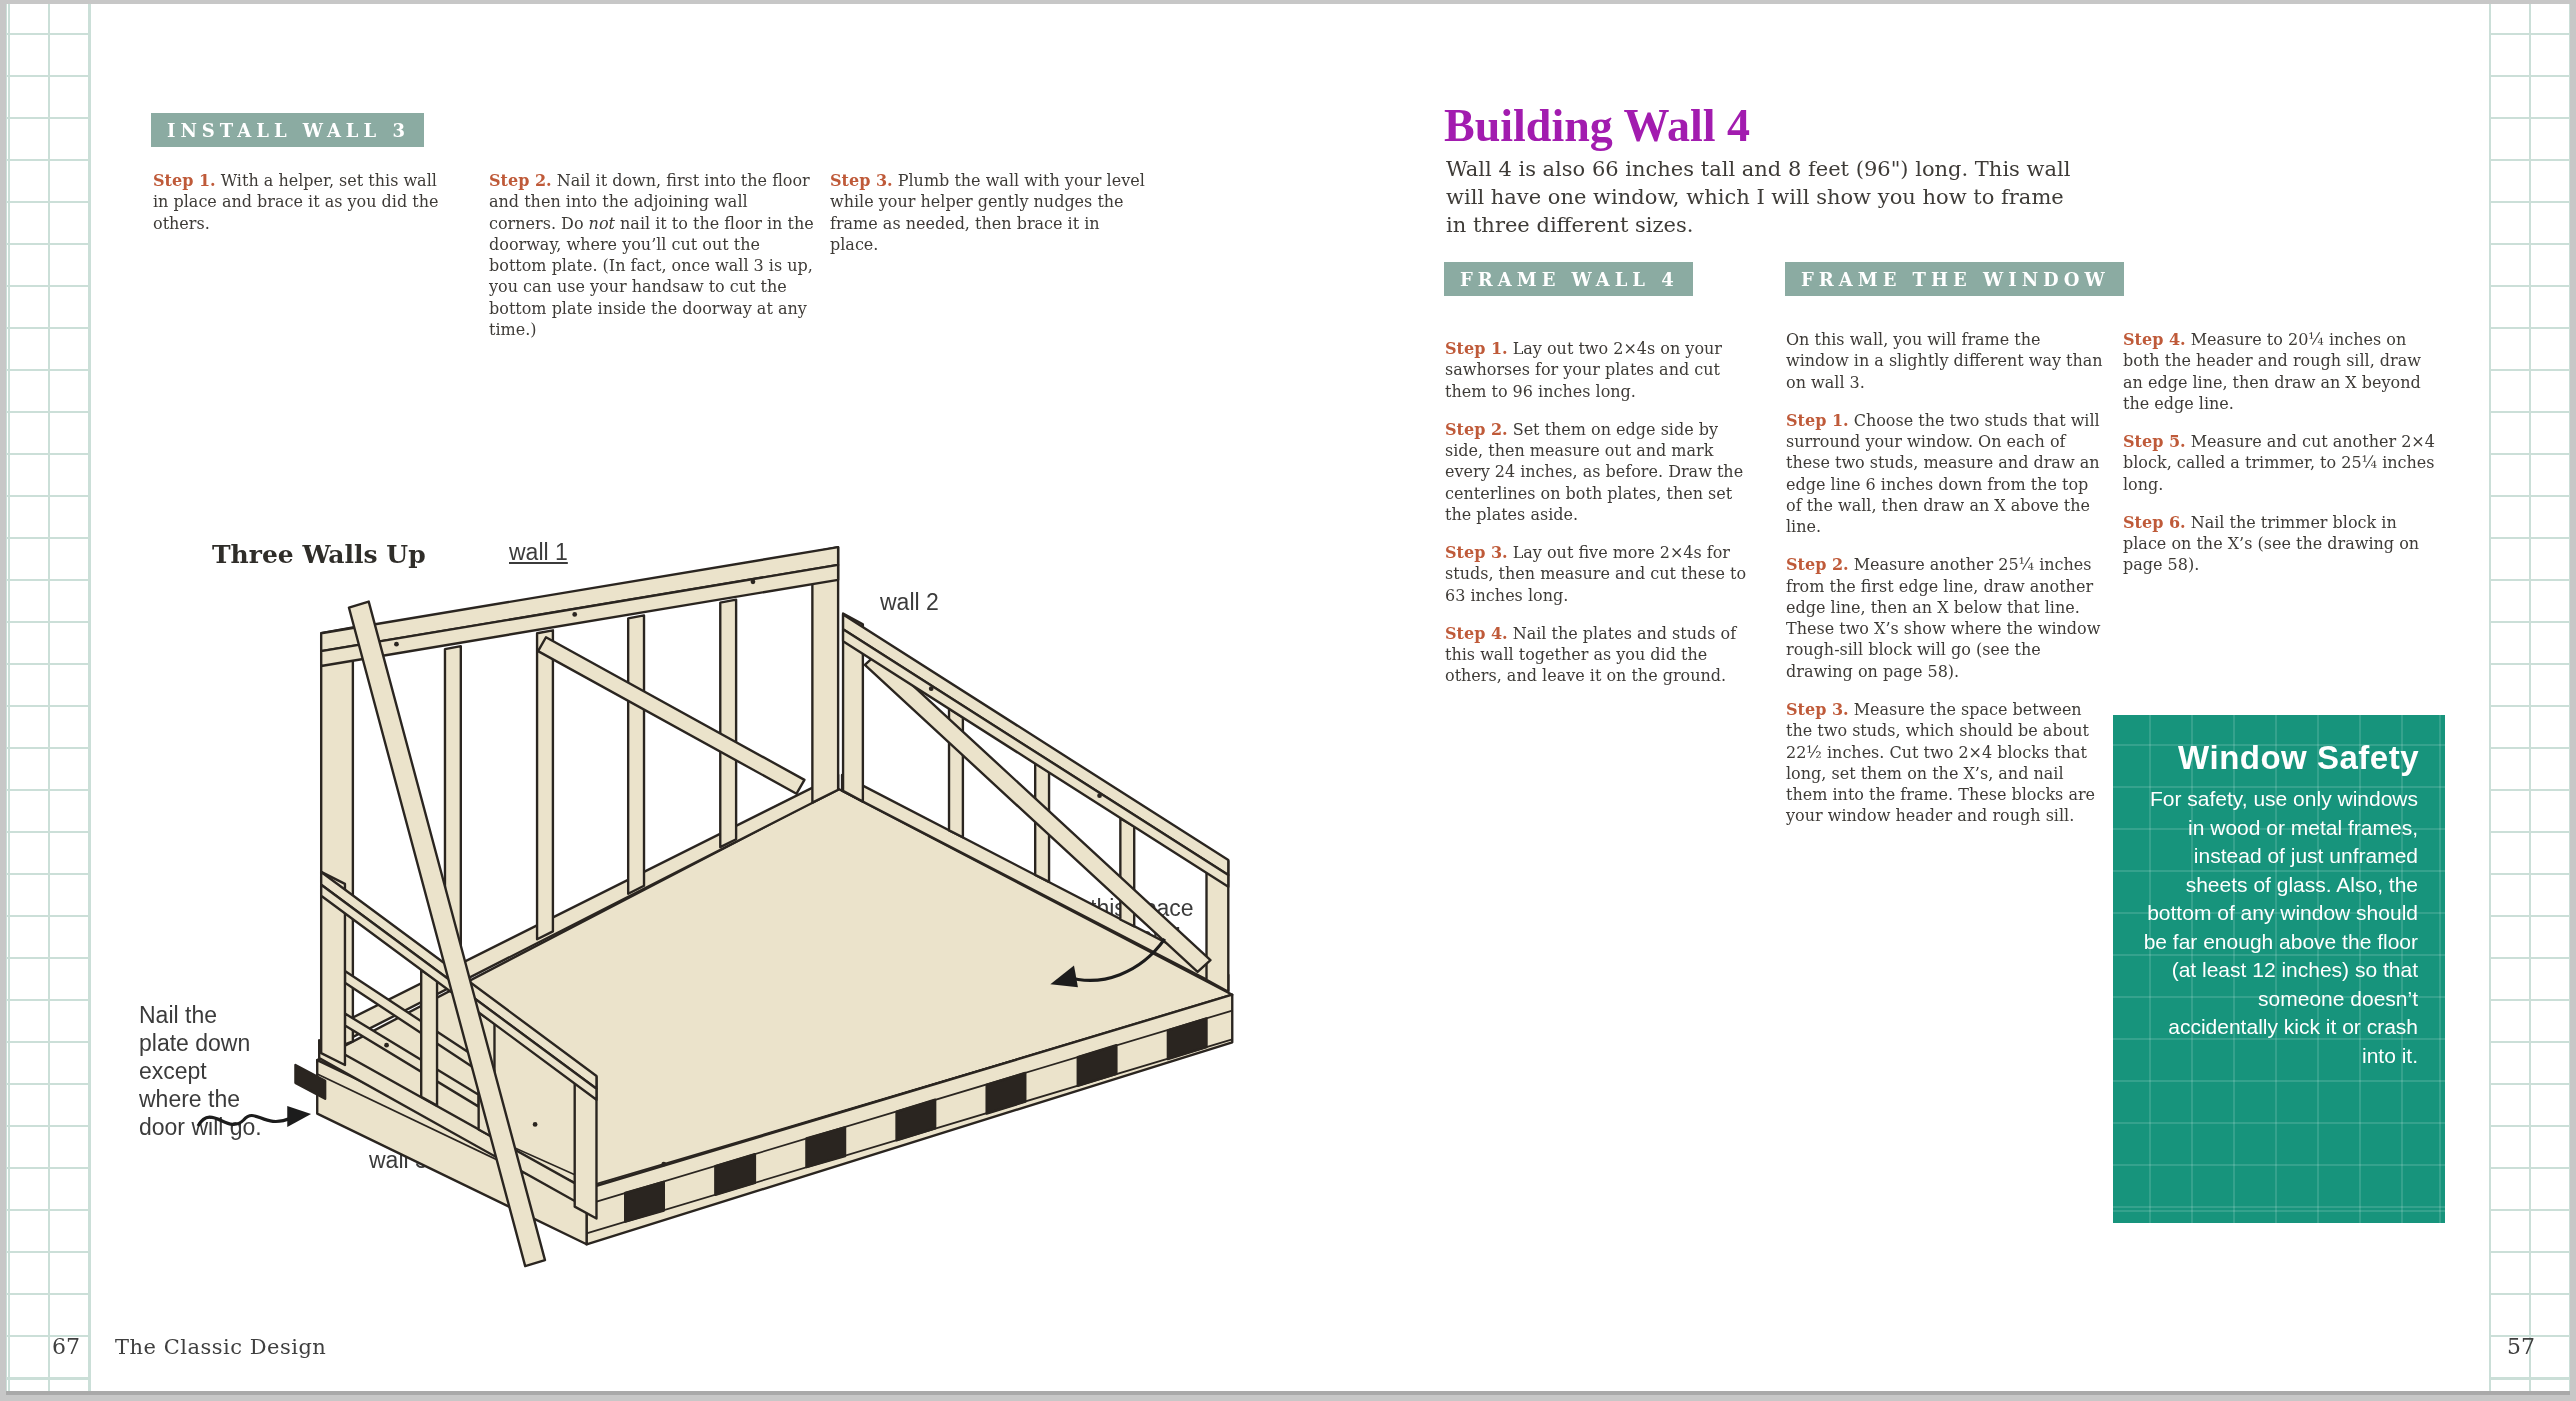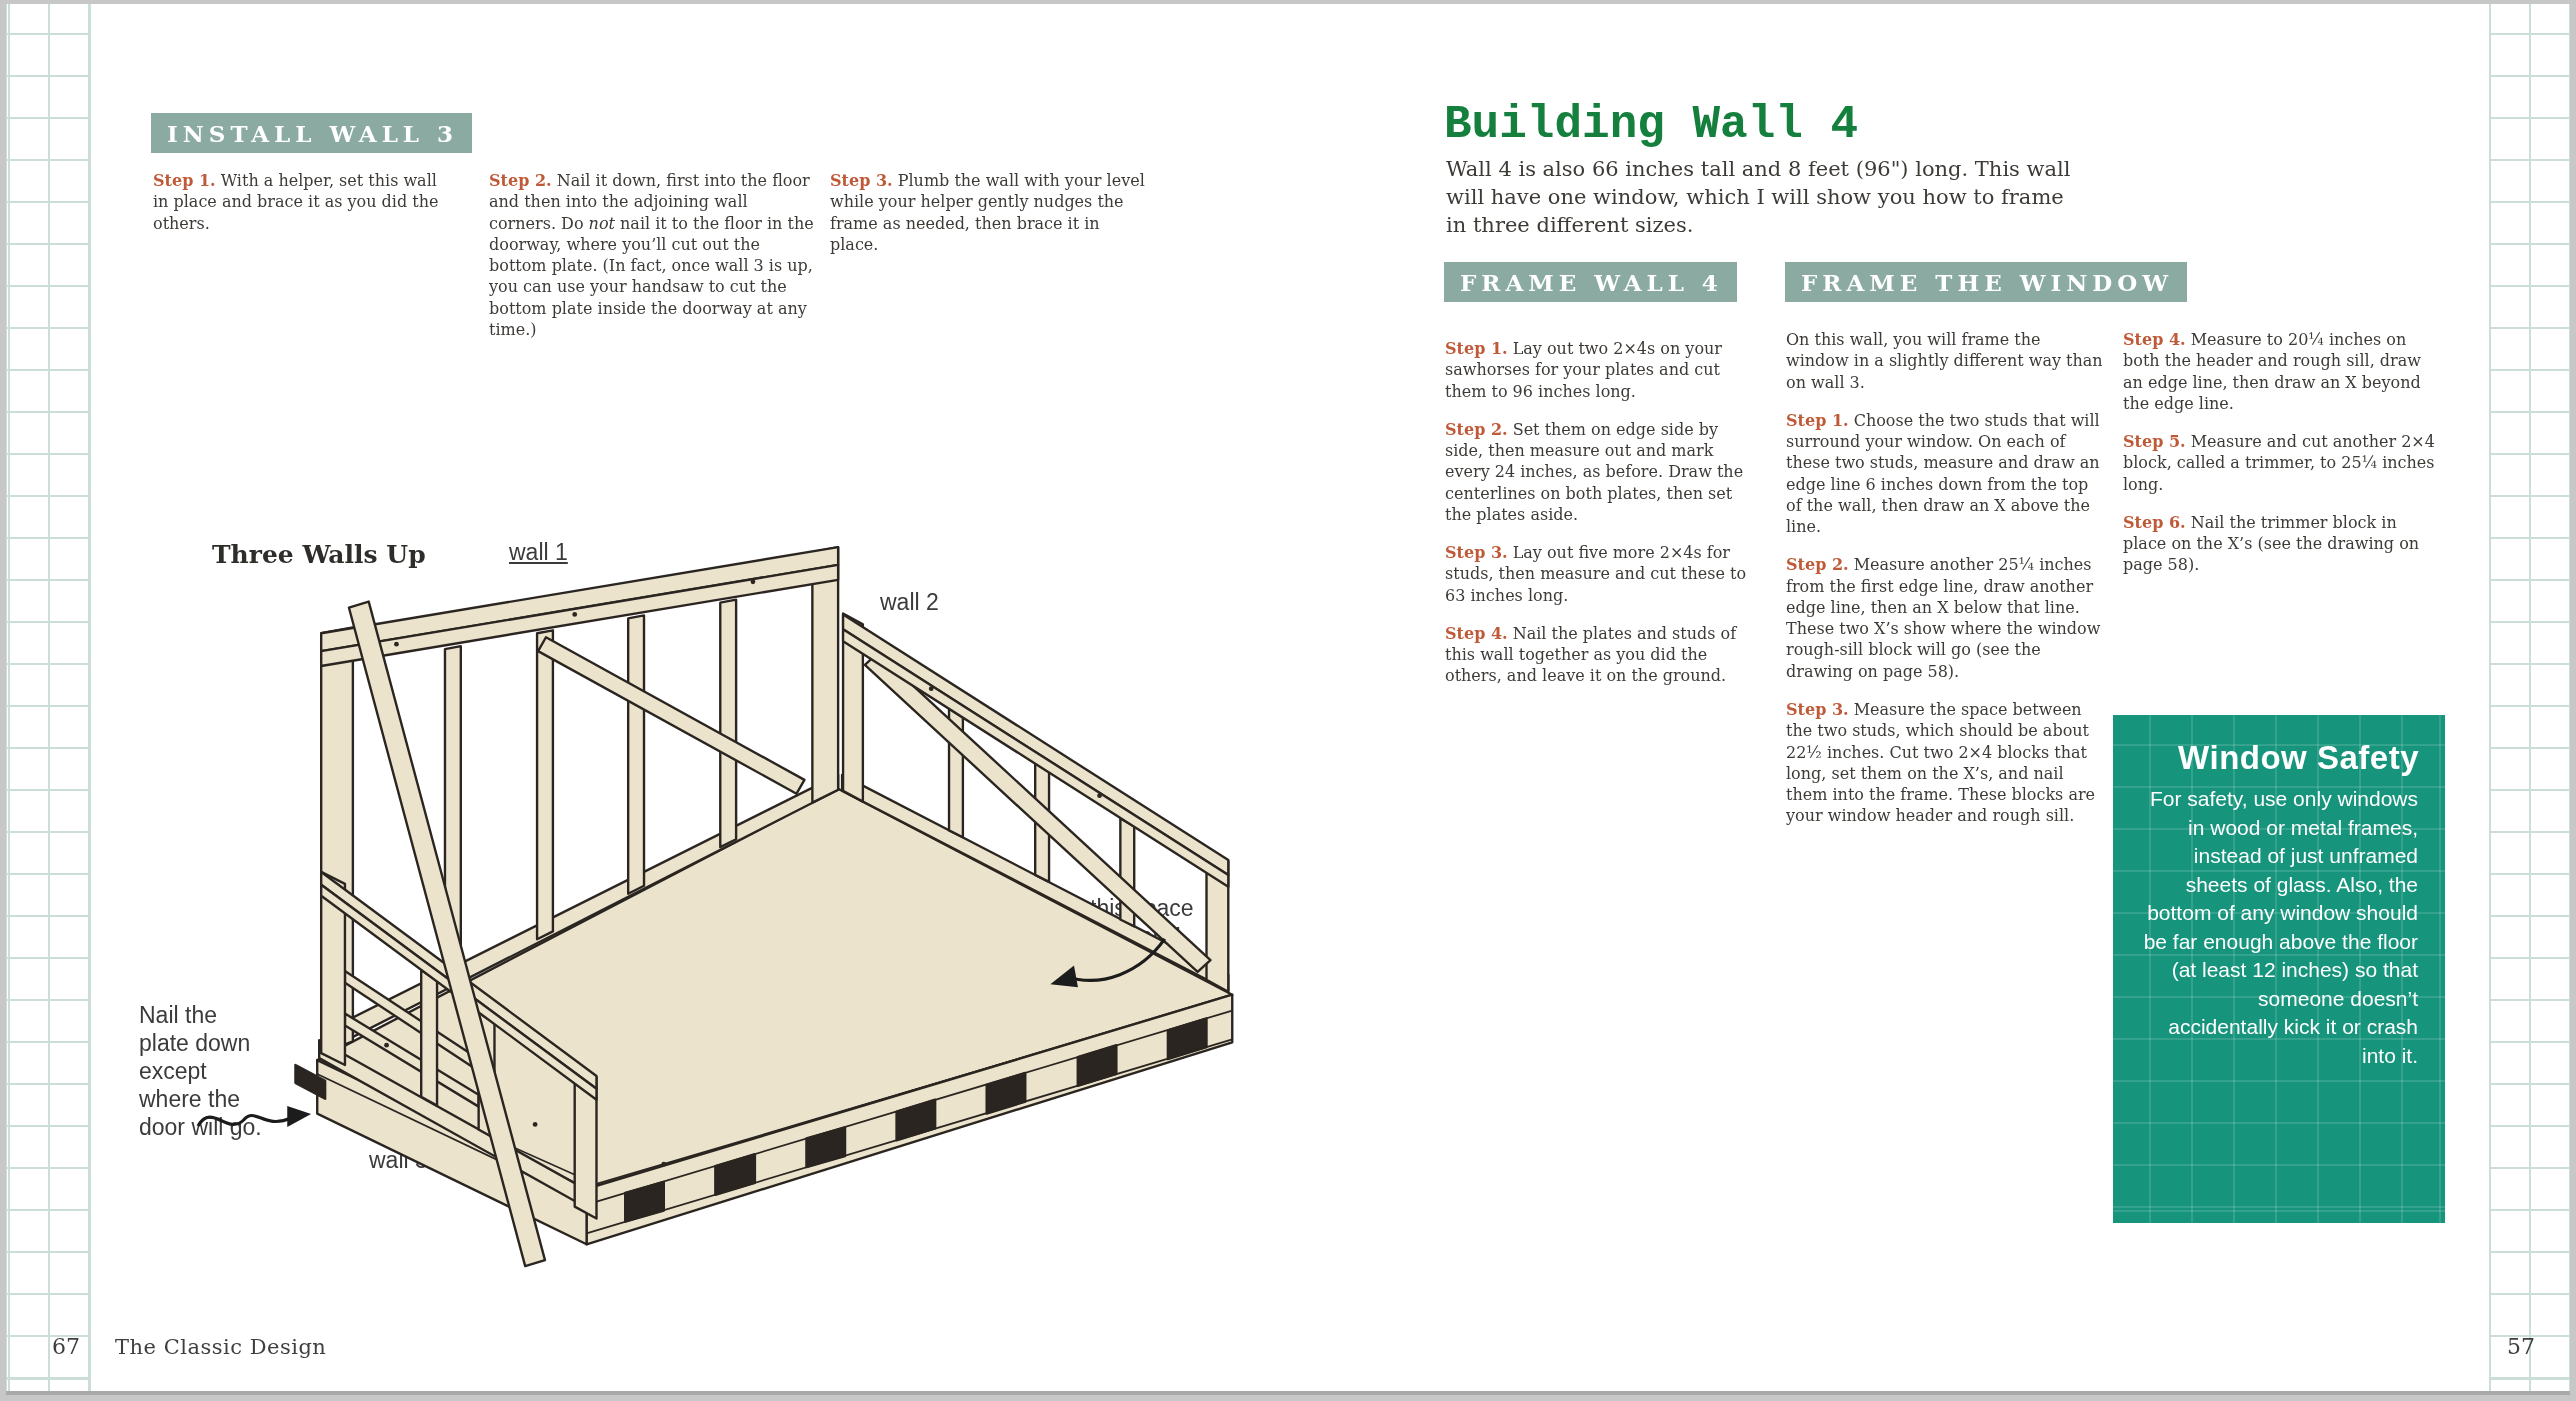--- a/index.html
+++ b/index.html
@@ -10,28 +10,28 @@
   
   .grid-strip{position:absolute;top:0;height:100%;
     background-image:
       repeating-linear-gradient(90deg,#cbdfd8 0 2px,transparent 2px 40px),
       repeating-linear-gradient(180deg,#cbdfd8 0 2px,transparent 2px 42px);
     background-position:0 -13px;}
   .grid-left{left:0;width:83px;border-right:2px solid #cbdfd8;background-position:2px -13px;}
   .grid-right{right:0;width:81px;border-left:0;}
   
   .tag{position:absolute;background:#8baba2;color:#ffffff;font-family:"DejaVu Serif",serif;
-       font-weight:bold;font-size:23px;letter-spacing:5px;padding:7px 14px 6px 16px;white-space:nowrap;}
+       font-weight:bold;font-size:18px;letter-spacing:5px;padding:7px 14px 6px 16px;white-space:nowrap;}
   
   .col{position:absolute;color:#3e3b37;font-size:16px;line-height:1.33;}
   .step{margin-bottom:17px;}
   .step-label{font-weight:bold;color:#bf5a39;}
   .ital{font-style:italic;}
   
-  .h1{position:absolute;color:#15803d;font-family:Liberation Mono, monospace;
+  .h1{position:absolute;color:#a21caf;font-family:Liberation Serif, serif;
       font-weight:bold;font-size:46px;letter-spacing:0px;}
   .intro{position:absolute;color:#3e3b37;font-size:21px;line-height:1.34;}
   
   .fig-title{position:absolute;font-weight:bold;font-size:25px;color:#2f2d29;}
   .fig-label{position:absolute;font-family:"Liberation Sans",sans-serif;font-size:23px;color:#3b3b3b;}
   .fig-note{position:absolute;font-family:"Liberation Sans",sans-serif;font-size:23px;
             line-height:1.22;color:#3b3b3b;}
   
   .safety{position:absolute;left:2107px;top:711px;width:332px;height:508px;background:#17947c;
     background-image:

